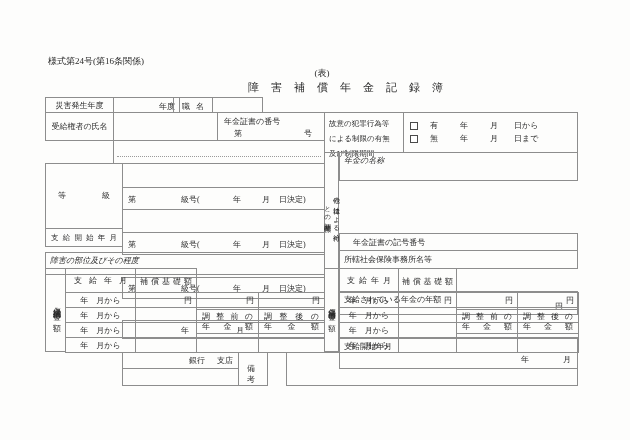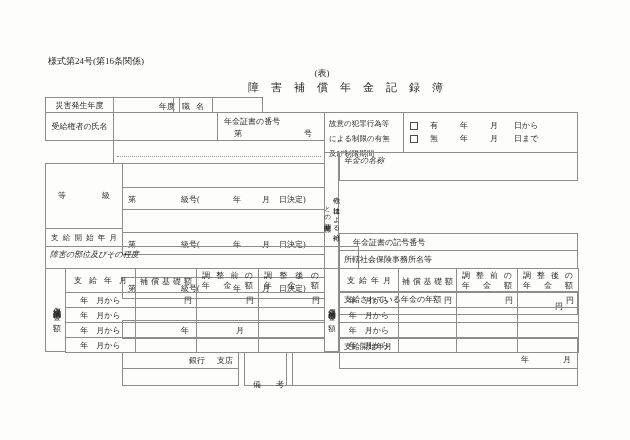--- a/index.html
+++ b/index.html
@@ -5,21 +5,21 @@
   html,body{margin:0;padding:0;background:#f4f4f2;}
   .page{position:relative;width:630px;height:440px;background:#fdfdfc;overflow:hidden;
         font-family:"Liberation Serif","DejaVu Serif",serif;color:#2a2a2a;}
   .styleno{position:absolute;left:48px;top:55px;font-size:9px;}
   .sidemark{position:absolute;left:290px;top:67px;width:64px;font-size:9px;text-align:center;}
   .title{position:absolute;left:53px;top:80px;width:585px;font-size:11px;text-align:center;
          letter-spacing:12px;text-indent:12px;}
   .tbl{position:absolute;left:45px;top:97px;width:534px;height:289px;font-size:8px;}
   .c{position:absolute;box-sizing:border-box;border:1px solid #8d8d8d;background:transparent;}
   .cc{display:flex;align-items:center;justify-content:center;text-align:center;}
-  .col{display:flex;flex-direction:column;align-items:stretch;justify-content:center;line-height:10px;}
+  .col{display:flex;flex-direction:column;align-items:stretch;justify-content:center;line-height:10px;margin-top:41px;}
   .jst{text-align:justify;text-align-last:justify;}
   .tl{padding:2px 4px;font-style:italic;}
   .pre{white-space:pre-line;}
   .rt{text-align:right;}
   .vcell{display:flex;flex-direction:row-reverse;align-items:center;justify-content:center;}
   .vert{writing-mode:vertical-rl;letter-spacing:1px;}
   .rel{position:relative;}
   .abs{position:absolute;}
   .vc{top:50%;transform:translateY(-50%);}
   .cb{position:absolute;width:6px;height:6px;border:1px solid #4a4a4a;top:2px;left:6px;background:#fff;}
@@ -106,21 +106,21 @@
       <span class="abs vc" style="left:139px">月</span>
       <span class="abs vc" style="left:156px">日決定)</span>
     </div>
 
     <div class="c jst fs7" style="left:0;top:131px;width:78px;height:19px;padding:4px 5px 0 5px">支給開始年月</div>
     <div class="c rel" style="left:77px;top:131px;width:203px;height:19px">
       <span class="abs vc" style="left:58px">年</span>
       <span class="abs vc" style="left:113px">月</span>
     </div>
 
-    <div class="c tl" style="left:0;top:149px;width:314px;height:23px">
+    <div class="c tl" style="left:0;top:155px;width:280px;height:23px">
       <span>障害の部位及びその程度</span>
     </div>
 
     <div class="c tl" style="left:294px;top:55px;width:239px;height:29px">
       <span>年金の名称</span>
     </div>
     <div class="c rel" style="left:294px;top:83px;width:239px;height:24px">
       <span class="abs" style="left:4px;top:2px">支給されている年金の年額</span>
       <span class="abs" style="right:14px;bottom:2px">円</span>
     </div>
@@ -204,17 +204,17 @@
     <div class="c cc" style="left:294px;top:240px;width:60px;height:16px">年　月から</div>
     <div class="c" style="left:353px;top:240px;width:59px;height:16px"></div>
     <div class="c" style="left:411px;top:240px;width:62px;height:16px"></div>
     <div class="c" style="left:472px;top:240px;width:62px;height:16px"></div>
 
     <div class="c" style="left:77px;top:255px;width:117px;height:17px;display:flex;align-items:center;justify-content:flex-end;gap:12px;padding-right:5px">
       <span>銀行</span>
       <span>支店</span>
     </div>
     <div class="c" style="left:77px;top:271px;width:117px;height:18px"></div>
-    <div class="c jst" style="left:199px;top:255px;width:49px;height:34px;padding:26px 8px 0 8px">備考</div>
+    <div class="c jst" style="left:193px;top:255px;width:30px;height:34px;padding:10px 8px 0 8px">備考</div>
     <div class="c" style="left:241px;top:255px;width:292px;height:34px"></div>
 
   </div>
 </div>
 
 </body></html>

